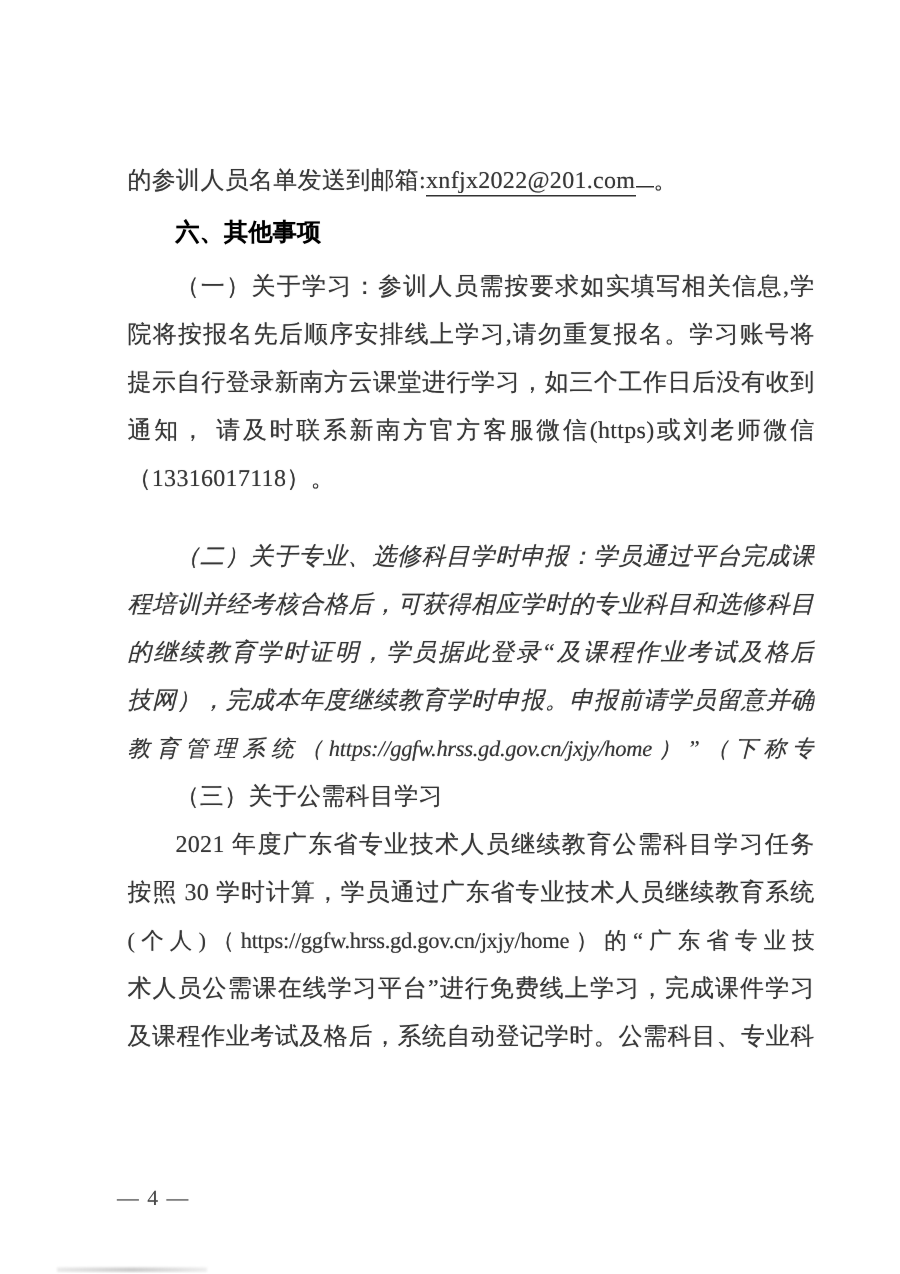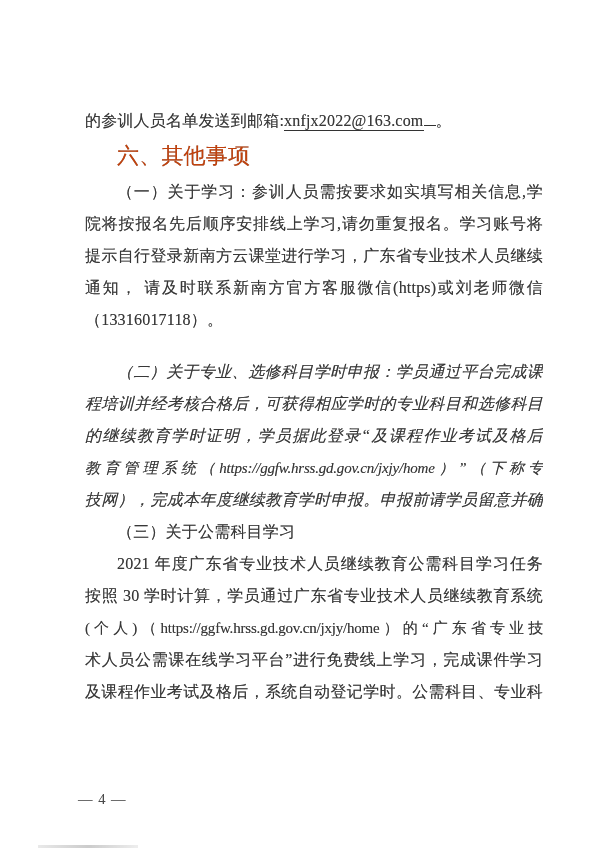--- a/index.html
+++ b/index.html
@@ -29,23 +29,23 @@
     white-space: pre;
   }
   .just {
     white-space: normal;
     text-align: justify;
     text-align-last: justify;
   }
   .ind { padding-left: 32px; }
   .heading {
     font-family: "Liberation Sans", "DejaVu Sans", sans-serif;
-    font-weight: 400;
-    color: #c2410c;
-    font-size: 22px;
+    font-weight: 700;
+    color: #000000;
+    font-size: 16px;
     margin-top: 3px;
   }
   .para { margin-top: 0; }
   .gap-sm { margin-top: 4px; }
   .gap-md { margin-top: 20px; font-style: italic; }
   .url-line {
     font-size: 15px;
     letter-spacing: -0.2px;
   }
   .email-underline {
@@ -79,38 +79,38 @@
     filter: blur(0.7px);
   }
 </style>
 </head>
 <body>
 
 <div class="sheet">
 
   <div class="text-block">
 
-    <div class="line"><span>的参训人员名单发送到邮箱:</span><span class="email-underline">xnfjx2022@163.com</span><span class="underline-tail"></span><span>。</span></div>
+    <div class="line"><span>的参训人员名单发送到邮箱:</span><span class="email-underline">xnfjx2022@201.com</span><span class="underline-tail"></span><span>。</span></div>
 
     <div class="line heading ind">六、其他事项</div>
 
     <div class="para gap-sm">
       <div class="line just ind">（一）关于学习：参训人员需按要求如实填写相关信息,学</div>
       <div class="line just">院将按报名先后顺序安排线上学习,请勿重复报名。学习账号将</div>
-      <div class="line just">提示自行登录新南方云课堂进行学习，广东省专业技术人员继续</div>
+      <div class="line just">提示自行登录新南方云课堂进行学习，如三个工作日后没有收到</div>
       <div class="line just">通知， 请及时联系新南方官方客服微信(https)或刘老师微信</div>
       <div class="line">（13316017118）。</div>
     </div>
 
     <div class="para gap-md">
       <div class="line just ind">（二）关于专业、选修科目学时申报：学员通过平台完成课</div>
       <div class="line just">程培训并经考核合格后，可获得相应学时的专业科目和选修科目</div>
       <div class="line just">的继续教育学时证明，学员据此登录“及课程作业考试及格后</div>
+      <div class="line just">技网），完成本年度继续教育学时申报。申报前请学员留意并确</div>
       <div class="line just url-line">教育管理系统（https://ggfw.hrss.gd.gov.cn/jxjy/home）”（下称专</div>
-      <div class="line just">技网），完成本年度继续教育学时申报。申报前请学员留意并确</div>
     </div>
 
     <div class="line ind">（三）关于公需科目学习</div>
 
     <div class="para">
       <div class="line just ind">2021 年度广东省专业技术人员继续教育公需科目学习任务</div>
       <div class="line just">按照 30 学时计算，学员通过广东省专业技术人员继续教育系统</div>
       <div class="line just url-line">(个人)（https://ggfw.hrss.gd.gov.cn/jxjy/home）的“广东省专业技</div>
       <div class="line just">术人员公需课在线学习平台”进行免费线上学习，完成课件学习</div>
       <div class="line just">及课程作业考试及格后，系统自动登记学时。公需科目、专业科</div>

